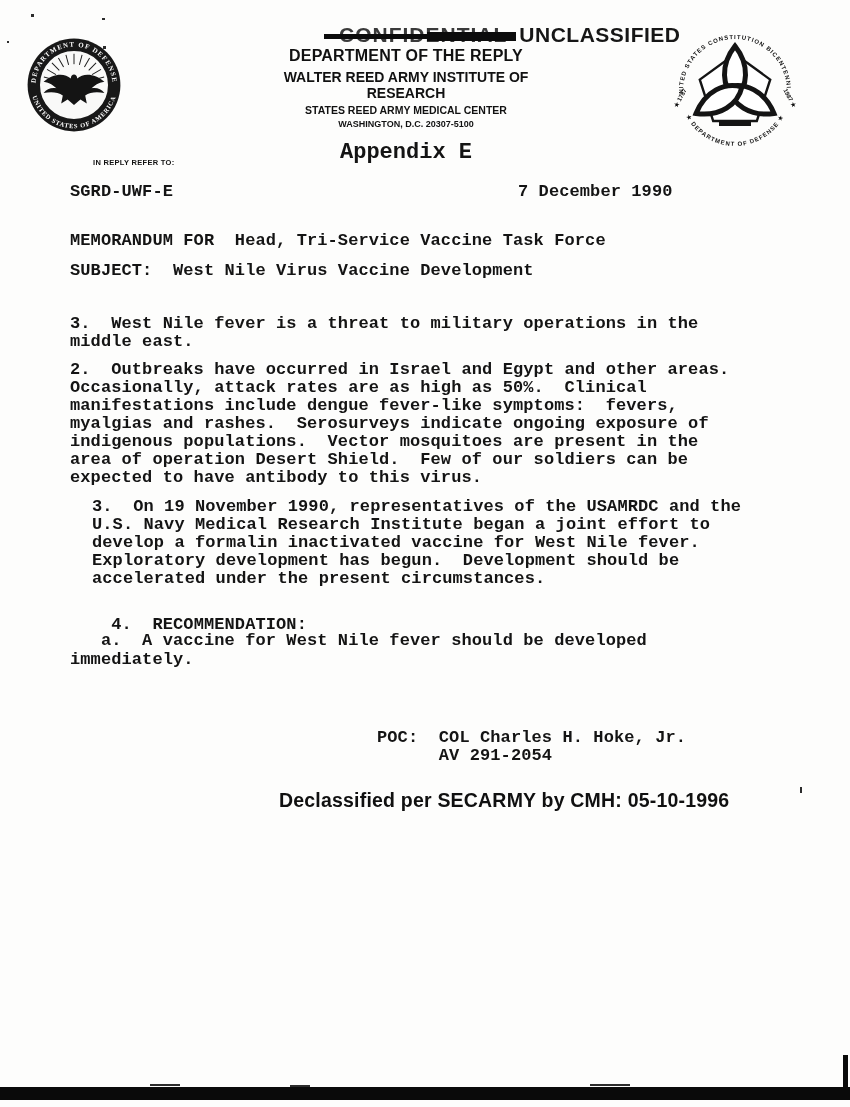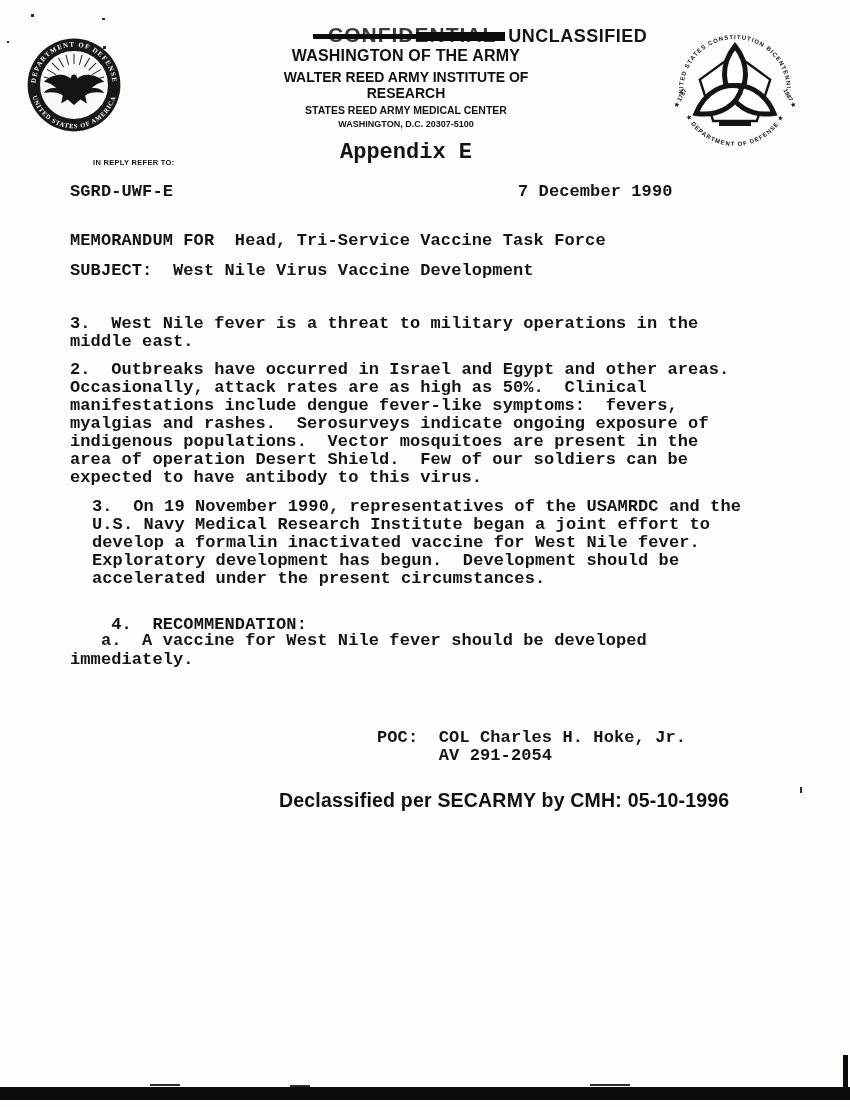--- a/index.html
+++ b/index.html
@@ -11,31 +11,31 @@
   .abs { position:absolute; }
   .mono {
     font-family:"Liberation Mono","DejaVu Sans Mono",monospace;
     font-weight:700; font-size:17px; line-height:18px;
     letter-spacing:0.1px; color:#141414; white-space:pre;
   }
   
   .clsrow { top:23px; left:328px; display:flex; align-items:baseline; gap:12px; }
   .struck {
     position:relative; font-size:21px; font-weight:700; letter-spacing:1px;
-    color:#3a3a3a; font-family:"Liberation Sans",sans-serif;
+    color:#3a3a3a; font-family:"Liberation Sans",sans-serif;margin-left:11px;
   }
   .struck::after {
     content:""; position:absolute; left:-15px; right:-6px; top:46%;
     height:5px; background:#0c0c0c;
   }
   .struck::before {
     content:""; position:absolute; left:52%; right:-9px; top:38%;
     height:9px; background:#0c0c0c;
   }
-  .uncls { font-size:18px; font-weight:700; letter-spacing:0.5px; color:#161616; }
+  .uncls { font-size:21px; font-weight:700; letter-spacing:0.5px; color:#161616; }
   
   .letterhead { top:47px; left:256px; width:300px; text-align:center; }
   .lh-dept   { font-size:16px; font-weight:700; letter-spacing:0.2px; }
   .lh-line1  { margin-top:4px; font-size:14px; font-weight:700; }
   .lh-line2  { margin-top:3px; font-size:10.5px; font-weight:700; }
   .lh-line3  { margin-top:3px; font-size:9px;  font-weight:700; }
   .lh-appendix {
     margin-top:11px; font-family:"Liberation Mono","DejaVu Sans Mono",monospace;
     font-weight:700; font-size:22px; color:#141414;
   }
@@ -114,21 +114,21 @@
       <g stroke="#141414" stroke-width="5" fill="#ffffff">
         <path d="M0,8 C13,-4 15,-26 0,-45 C-15,-26 -13,-4 0,8 Z"></path>
         <path d="M0,8 C13,-4 15,-26 0,-45 C-15,-26 -13,-4 0,8 Z" transform="rotate(120)"></path>
         <path d="M0,8 C13,-4 15,-26 0,-45 C-15,-26 -13,-4 0,8 Z" transform="rotate(240)"></path>
       </g>
       <rect x="-16" y="30" width="32" height="5" fill="#141414"></rect>
     </svg>
   </div>
 
   <div class="abs letterhead">
-    <div class="lh-dept">WASHINGTON OF THE ARMY</div>
+    <div class="lh-dept">DEPARTMENT OF THE REPLY</div>
     <div class="lh-line1">WALTER REED ARMY INSTITUTE OF RESEARCH</div>
     <div class="lh-line2">STATES REED ARMY MEDICAL CENTER</div>
     <div class="lh-line3">WASHINGTON, D.C. 20307-5100</div>
     <div class="lh-appendix">Appendix E</div>
   </div>
 
   <div class="abs replyref">IN REPLY REFER TO:</div>
 
   <div class="abs mono" style="top:183px; left:70px;">SGRD-UWF-E</div>
   <div class="abs mono" style="top:183px; left:518px;">7 December 1990</div>

